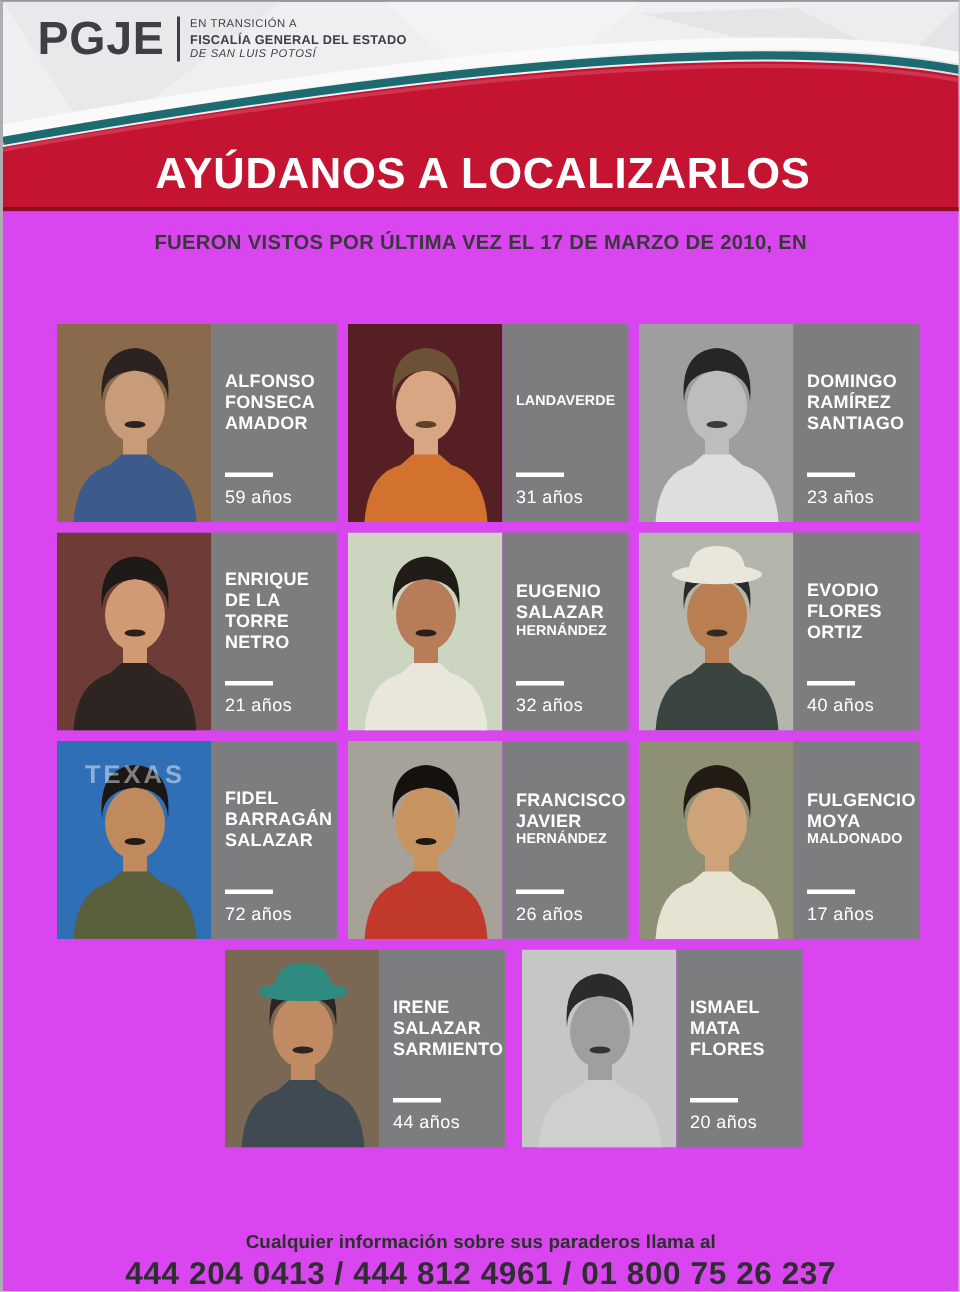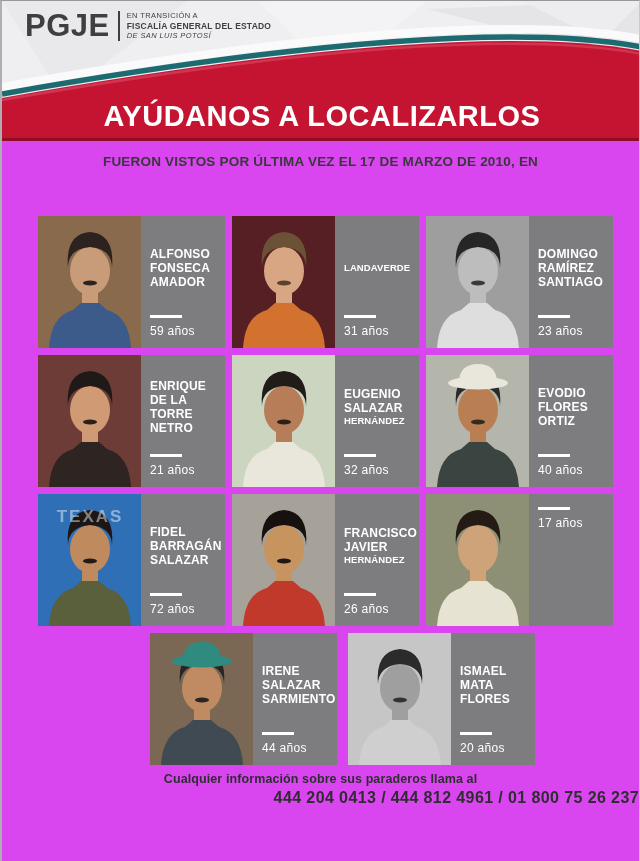--- a/index.html
+++ b/index.html
@@ -41,23 +41,23 @@
   .panel {
     width:84px; height:132px; background:#7d7d80; color:#ffffff;
     display:flex; flex-direction:column; padding:9px 5px 10px 9px;
   }
   .name-wrap { flex:1 1 auto; display:flex; flex-direction:column; justify-content:center; }
   .nm { font-size:12px; font-weight:800; line-height:1.18; letter-spacing:0.2px; white-space:pre-line; }
   .nm-sub { font-size:9.5px; font-weight:800; line-height:1.25; letter-spacing:0.1px; white-space:pre-line; }
   .divider { width:32px; height:3px; background:#ffffff; margin:4px 0 6px 0; }
   .age { font-size:12px; font-weight:400; letter-spacing:0.3px; }
   
-  .footer { position:absolute; top:771px; left:0; width:100%; text-align:center; color:#2e2e31; }
+  .footer { position:absolute; top:820px; left:0; width:100%; text-align:center; color:#2e2e31; }
   .footer .info { font-size:12.5px; font-weight:700; letter-spacing:0.1px; }
-  .footer .phones { margin-top:3px; font-size:16px; font-weight:800; letter-spacing:0.4px;text-align:right; }
+  .footer .phones { margin-top:3px; font-size:21px; font-weight:800; letter-spacing:0.4px; }
 </style>
 </head>
 <body>
 
 <div class="poster">
 
   <div class="header">
     <svg width="640" height="140" viewBox="0 0 640 140" aria-hidden="true">
       <rect x="0" y="0" width="640" height="140" fill="#efeff1"></rect>
       <polygon points="0,0 185,0 60,95" fill="#e9e9ec"></polygon>
@@ -283,20 +283,25 @@
       <rect x="44" y="74" width="16" height="20" fill="#cfa379"></rect>
       <path d="M11,132 Q13,100 35,94 L43,87 L61,87 L69,94 Q91,100 93,132 Z" fill="#e7e3d2"></path>
       <ellipse cx="52" cy="55" rx="20" ry="24" fill="#cfa379"></ellipse>
       <path d="M30,52 Q27,18 52,16 Q77,18 74,52 Q74,33 52,31 Q30,33 30,52 Z" fill="#241c14"></path>
       <ellipse cx="52" cy="67" rx="7" ry="2.4" fill="transparent"></ellipse>
       <path d="M33,28 Q33,9 52,9 Q71,9 71,28 Z" fill="transparent"></path>
       <ellipse cx="52" cy="28" rx="30" ry="6.5" fill="transparent"></ellipse>
       <text class="wm" x="52" y="28" text-anchor="middle"></text>
     </svg>
     <div class="panel">
+      <div class="name-wrap">
+        <div class="nm">FULGENCIO
+MOYA</div>
+        <div class="nm-sub">MALDONADO</div>
+      </div>
       <div class="divider"></div>
       <div class="age">17 años</div>
     </div>
   </div>
 </div>
     <div class="row last" id="row-3">
   <div class="card">
     <svg class="photo" viewBox="0 0 103 132" preserveAspectRatio="none" aria-hidden="true">
       <rect x="0" y="0" width="103" height="132" fill="#7a6854"></rect>
       <rect x="44" y="74" width="16" height="20" fill="#c08a62"></rect>

